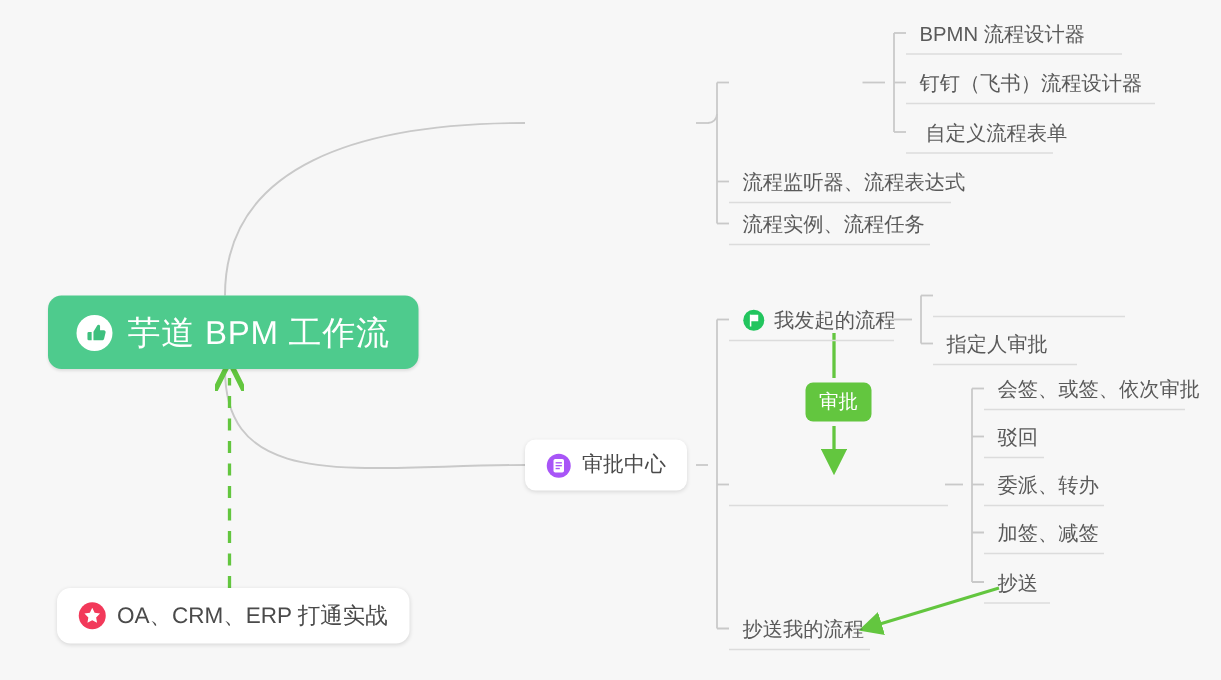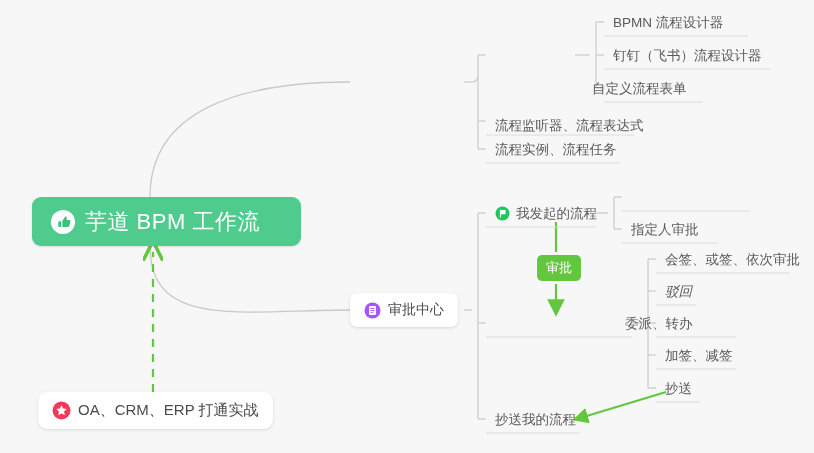--- a/index.html
+++ b/index.html
@@ -10,21 +10,21 @@
     overflow:hidden;
     position:relative;
   }
   #canvas{position:absolute;left:0;top:0;width:814px;height:453px;}
   svg.links{position:absolute;left:0;top:0;width:814px;height:453px;pointer-events:none;}
 
   .node{position:absolute;box-sizing:border-box;display:flex;align-items:center;white-space:nowrap;}
 
   
   .root{
-    left:32px;top:197px;width:269px;height:49px;
+    left:32px;top:197px;width:247px;height:49px;
     background:#4ecb8d;border-radius:9px;
     padding:0 18px;
     box-shadow:0 1px 2px rgba(0,0,0,0.10);
   }
   .root .label{color:#ffffff;font-size:22px;letter-spacing:.5px;}
   .root .ico{margin-right:9px;display:flex;align-items:center;}
 
   
   .card{
     background:#ffffff;border-radius:7px;
@@ -134,25 +134,25 @@
   </div>
 
 
 
   <div class="node leaf" style="left:604px;top:9px;">
     <span class="label">BPMN 流程设计器</span>
   </div>
   <div class="node leaf" style="left:604px;top:42px;">
     <span class="label">钉钉（飞书）流程设计器</span>
   </div>
-  <div class="node leaf" style="left:583px;top:75px;align-items:center;">
+  <div class="node leaf" style="left:608px;top:75px;align-items:center;">
     <span class="label">自定义流程表单</span>
   </div>
 
-  <div class="node leaf" style="left:486px;top:108px;align-items:flex-end;">
+  <div class="node leaf" style="left:486px;top:108px;">
     <span class="label">流程监听器、流程表达式</span>
   </div>
   <div class="node leaf" style="left:486px;top:136px;">
     <span class="label">流程实例、流程任务</span>
   </div>
 
   <div class="node card" style="left:350px;top:293px;font-family:Liberation Serif, serif;">
     <span class="ico">
       <svg width="17" height="17" viewBox="0 0 17 17">
         <circle cx="8.5" cy="8.5" r="8" fill="#a855f7"></circle>
@@ -179,24 +179,24 @@
   </div>
 
   <div class="node tag" style="left:537px;top:255px;">
     <span class="label">审批</span>
   </div>
 
 
   <div class="node leaf" style="left:656px;top:246px;">
     <span class="label">会签、或签、依次审批</span>
   </div>
-  <div class="node leaf" style="left:656px;top:278px;font-style:italic;">
+  <div class="node leaf" style="left:656px;top:278px;">
     <span class="label">驳回</span>
   </div>
-  <div class="node leaf" style="left:616px;top:310px;">
+  <div class="node leaf" style="left:656px;top:310px;">
     <span class="label">委派、转办</span>
   </div>
   <div class="node leaf" style="left:656px;top:342px;">
     <span class="label">加签、减签</span>
   </div>
   <div class="node leaf" style="left:656px;top:375px;font-family:Liberation Serif, serif;">
     <span class="label">抄送</span>
   </div>
 
   <div class="node leaf" style="left:486px;top:406px;">

